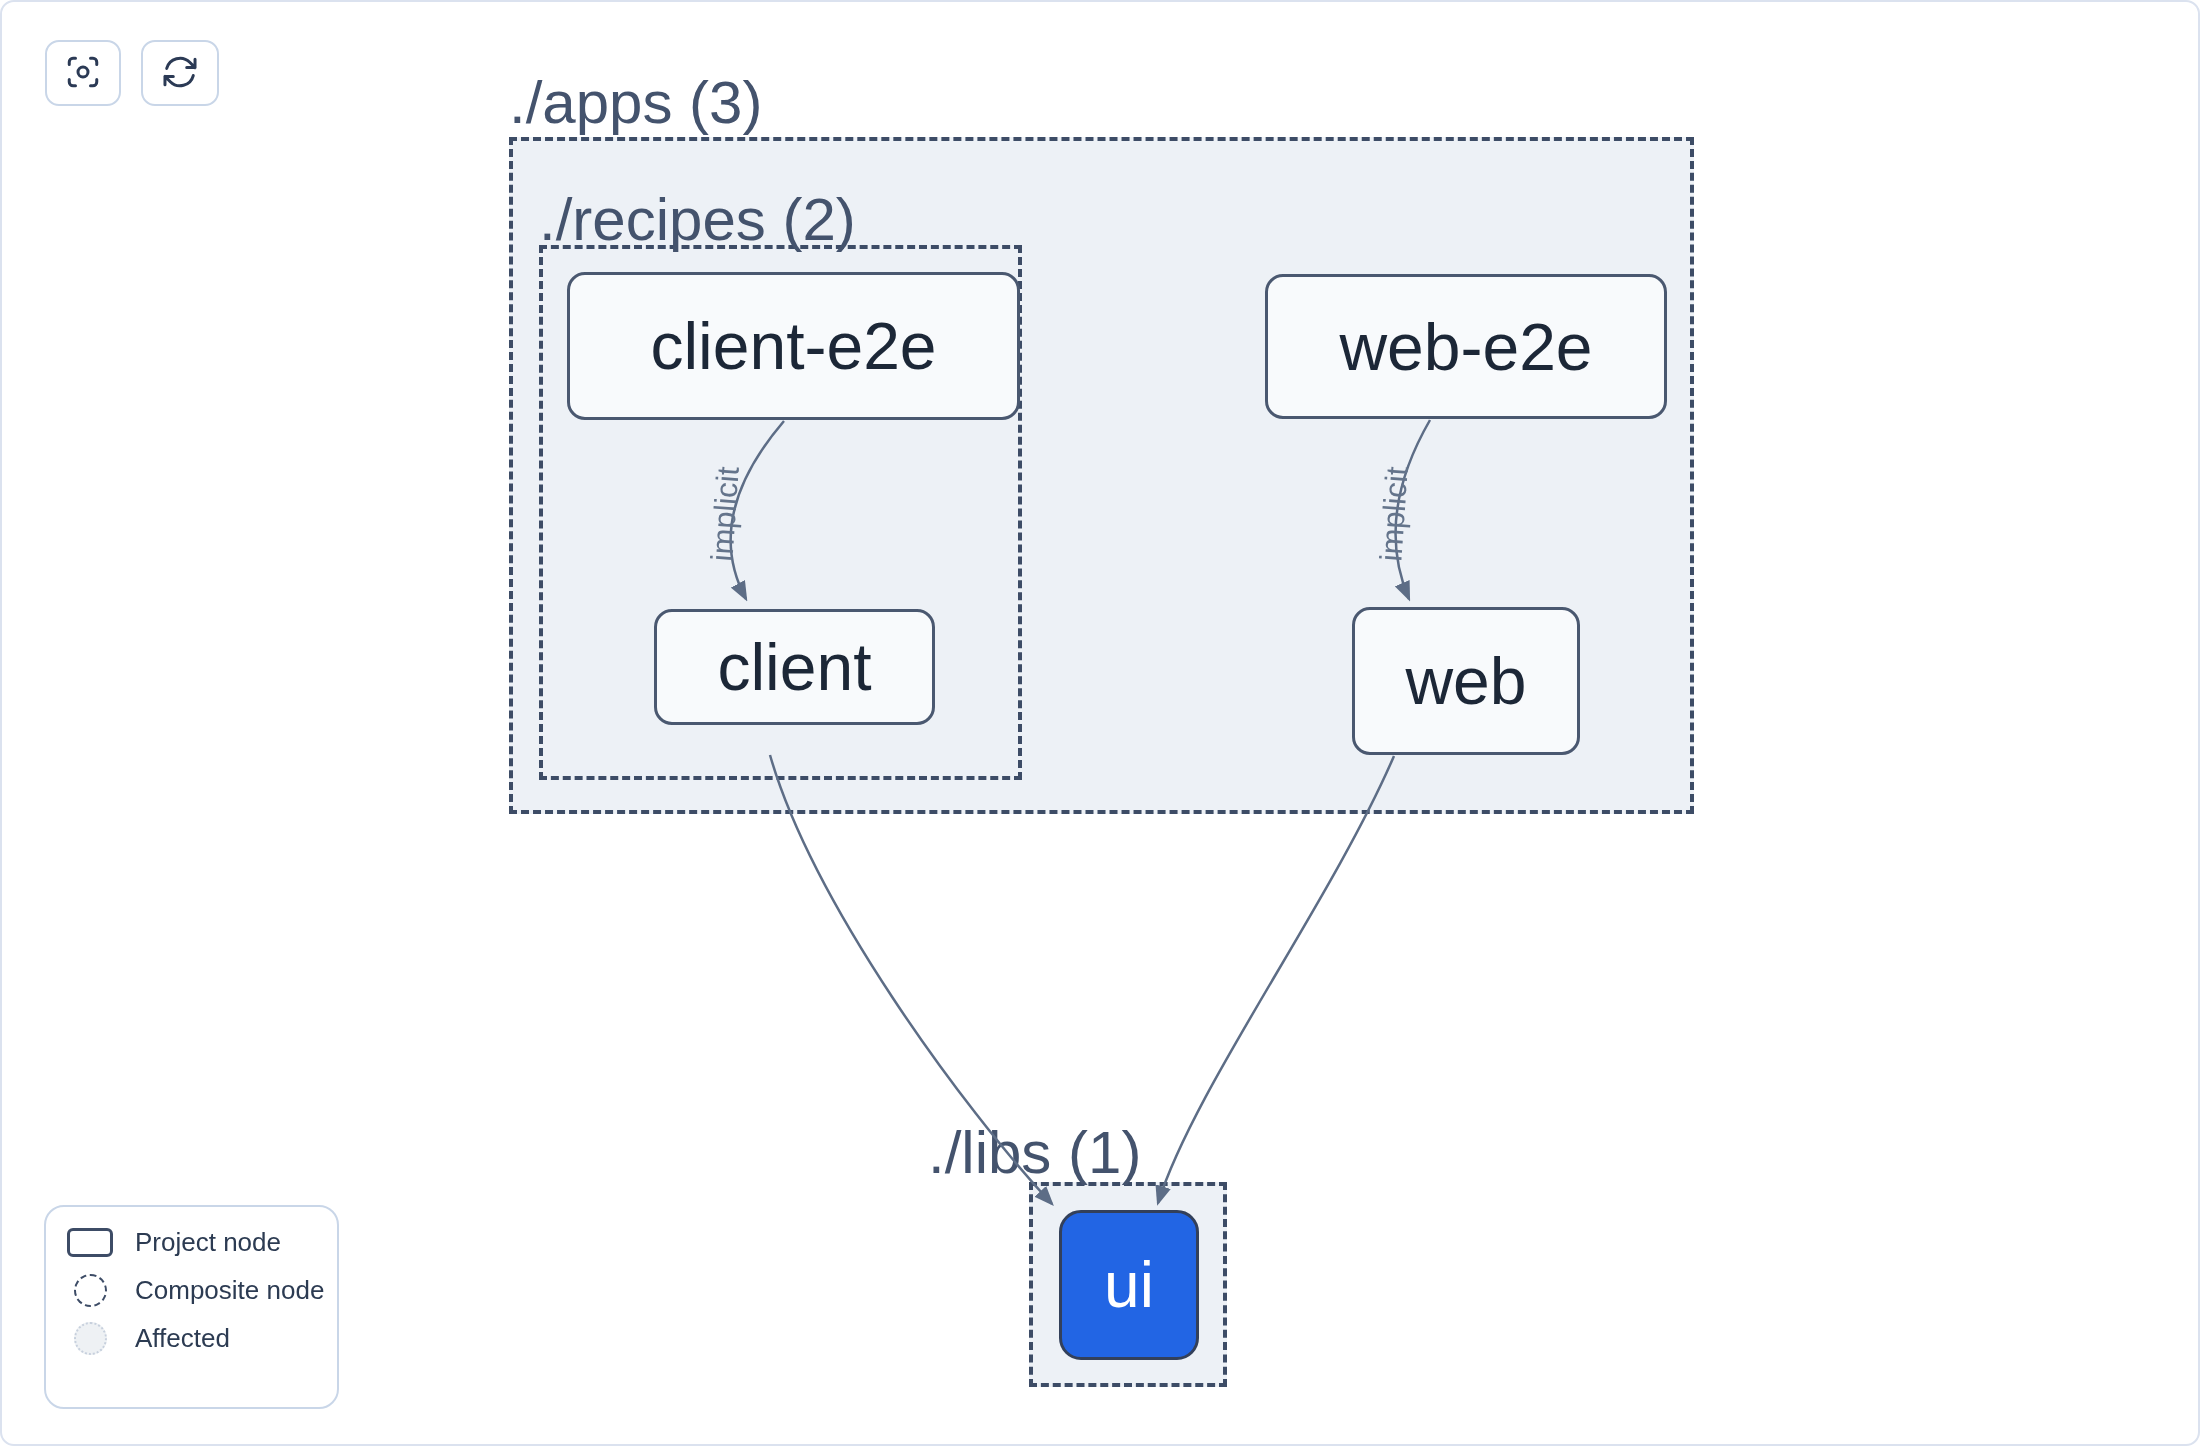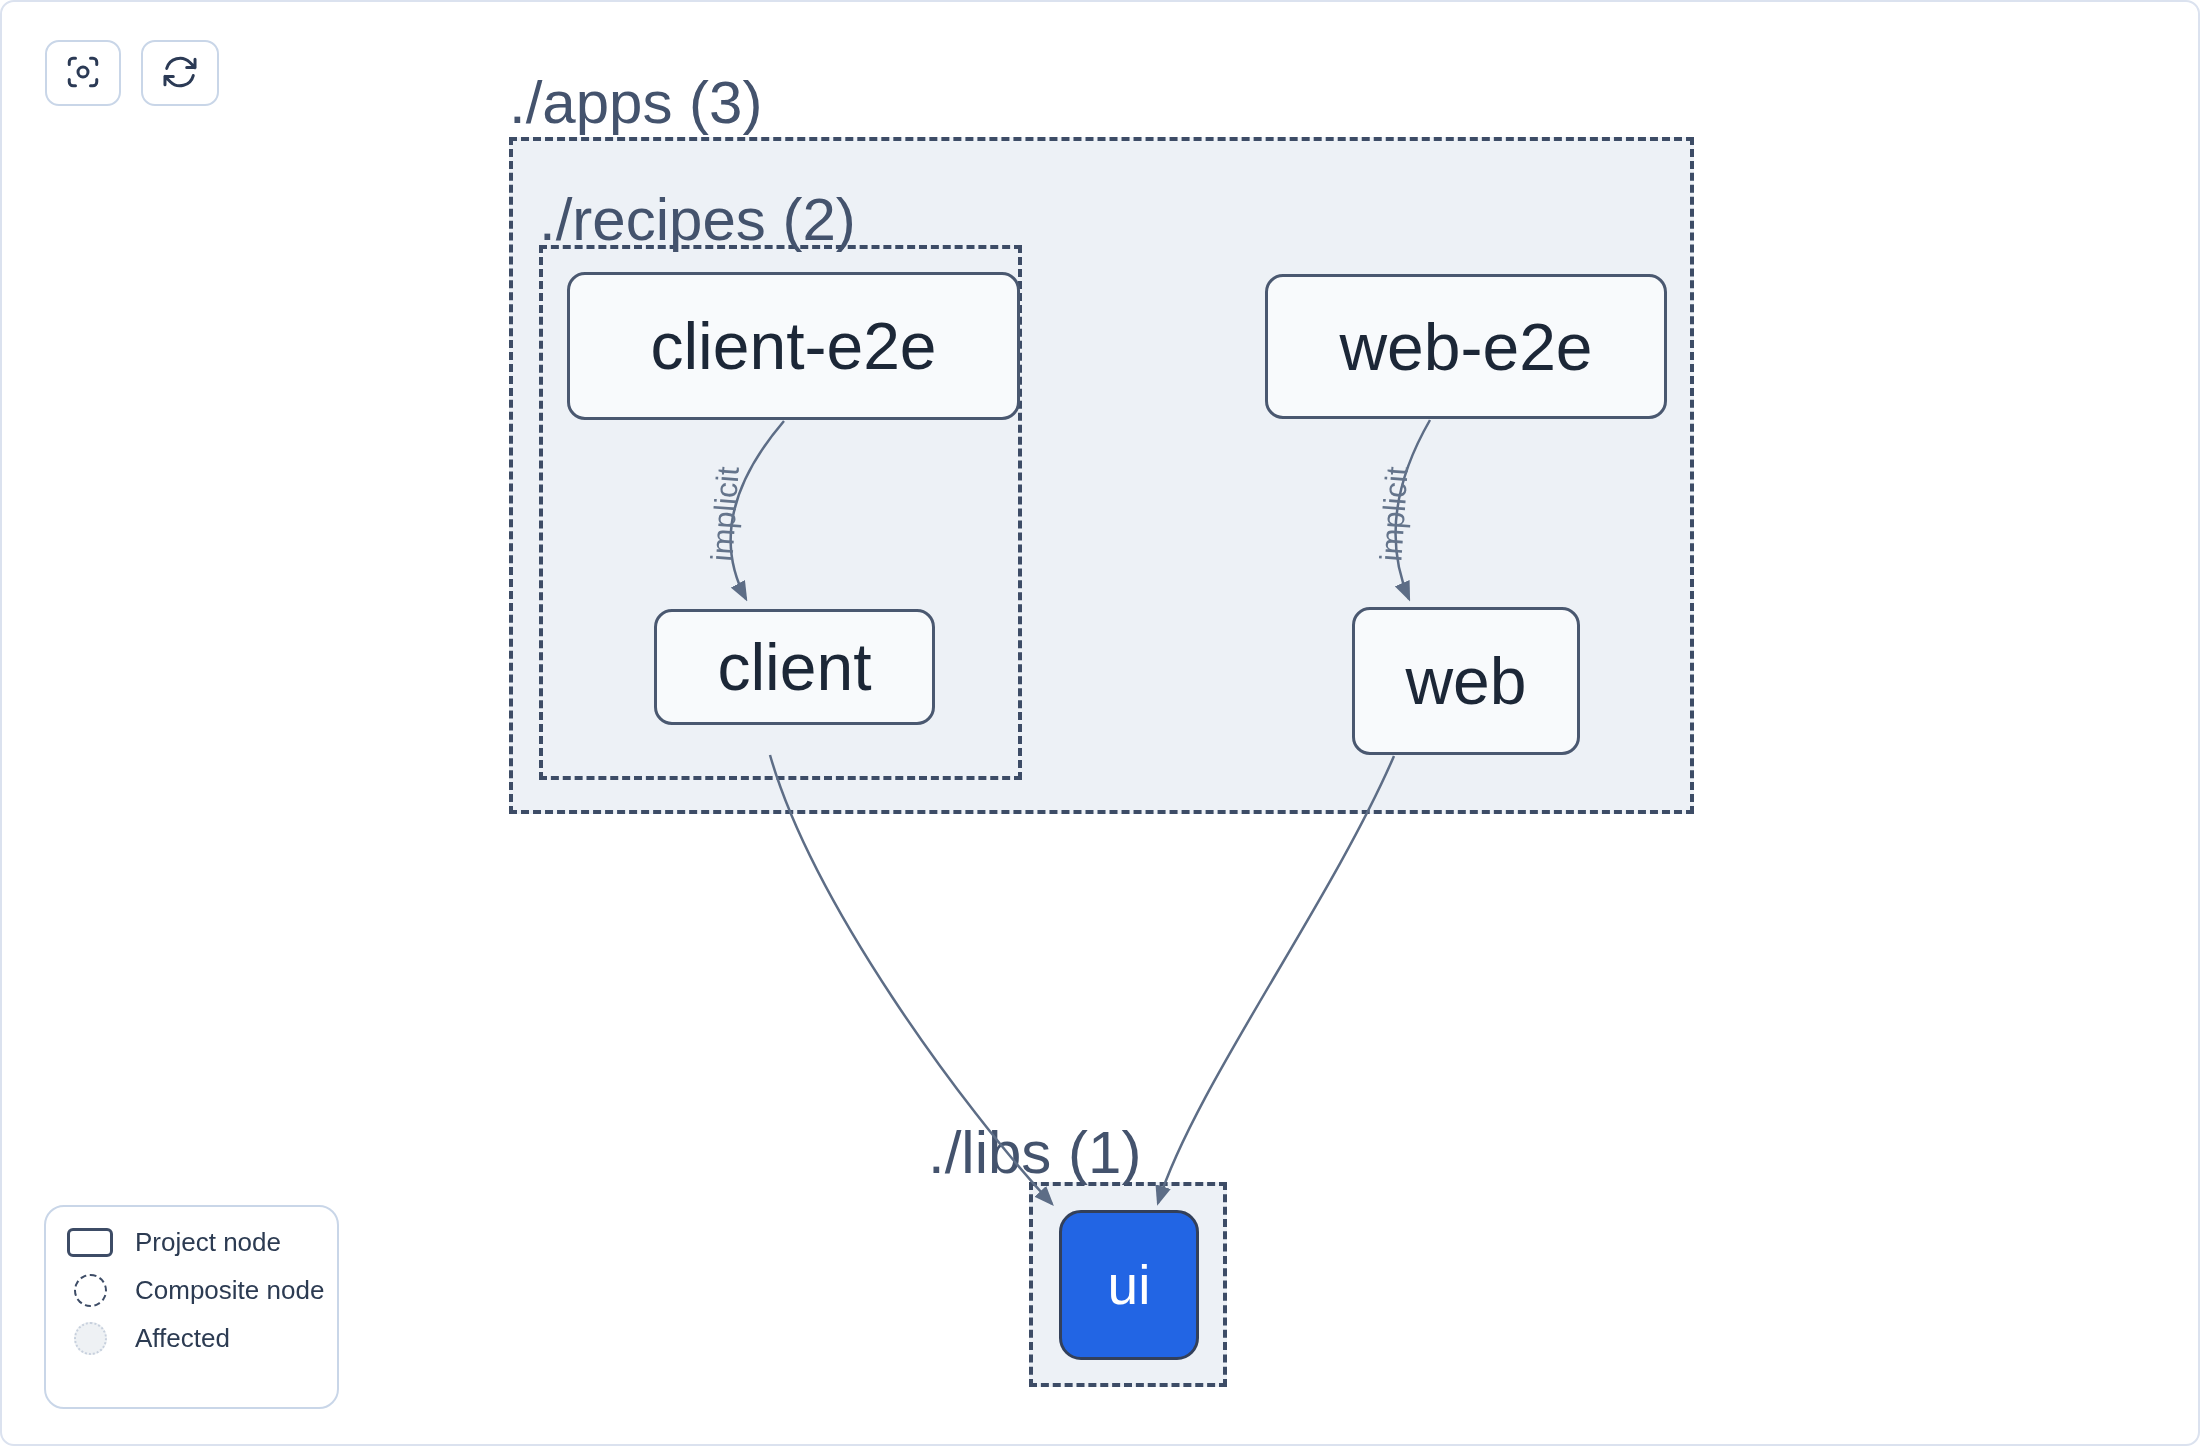--- a/index.html
+++ b/index.html
@@ -27,21 +27,21 @@
   
   .edges{position:absolute;left:0;top:0;width:2200px;height:1446px;z-index:3;pointer-events:none}
   .edges path.edge{fill:none;stroke:var(--edge);stroke-width:2.5}
   .edges .edge-label{font-family:"Liberation Sans",sans-serif;font-size:31px;fill:var(--edge_label)}
   #arrowhead path{fill:var(--edge)}
   
   .node{position:absolute;z-index:4;background:var(--node_fill);border:3px solid var(--node_border);
     border-radius:18px;display:flex;align-items:center;justify-content:center;cursor:pointer}
   .node .nlabel{font-size:66px;color:var(--node_text)}
   .node.touched{background:var(--touched_fill);border-color:var(--touched_border);border-radius:22px}
-  .node.touched .nlabel{color:#ffffff;font-size:55px}
+  .node.touched .nlabel{color:#ffffff;font-size:64px}
   
   .legend{position:absolute;left:42px;top:1203px;width:295px;height:204px;background:#fff;
     border:2px solid var(--button_border);border-radius:20px;z-index:10;padding:11px 0 0 21px}
   .lrow{display:flex;align-items:center;height:48px}
   .sym{flex:0 0 46px;display:flex;align-items:center;justify-content:center}
   .sym-rect{width:46px;height:29px;border:3px solid var(--container_border);border-radius:6px;background:#fff}
   .sym-dashed{width:33px;height:33px;border:2.5px dashed var(--container_border);border-radius:50%;background:#fff}
   .sym-dotted{width:33px;height:33px;border:2px dotted var(--affected_border);border-radius:50%;background:var(--affected_fill)}
   .sym-solid{width:31px;height:31px;border-radius:50%;background:var(--touched_legend)}
   .ltext{margin-left:22px;font-size:26px;color:var(--legend_text);white-space:nowrap}

